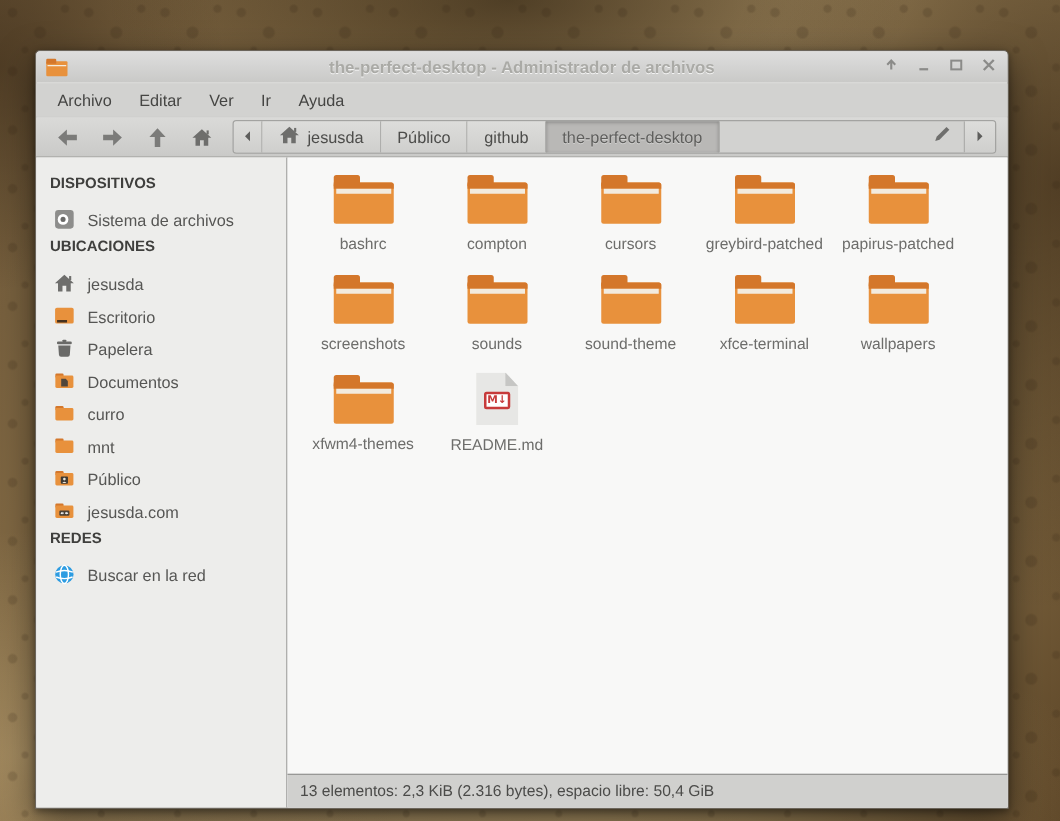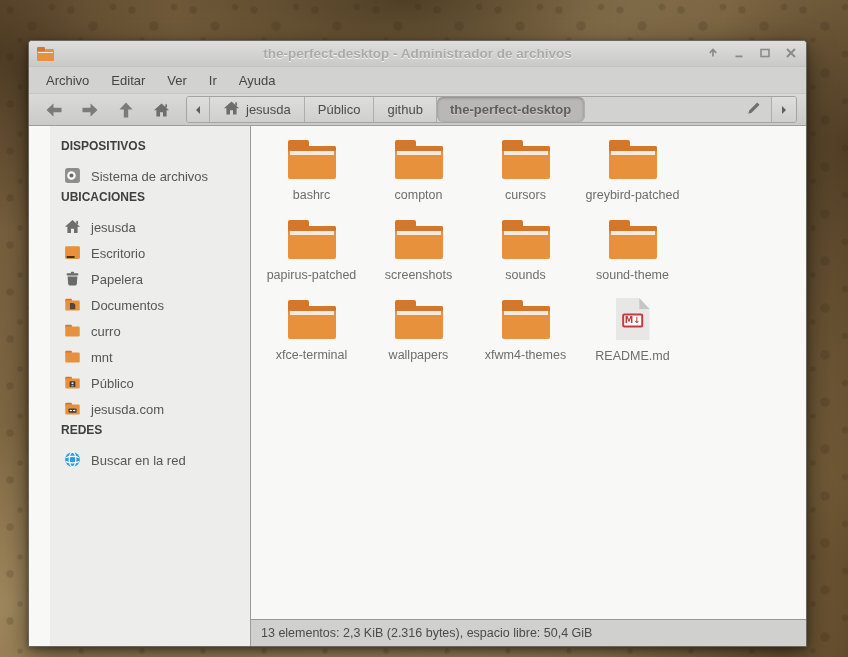--- a/index.html
+++ b/index.html
@@ -80,29 +80,29 @@
   }
   .crumb-scroll { flex:0 0 23px; display:flex; align-items:center; justify-content:center;
     background:linear-gradient(#dddddb,#cfcfcd); border-right:1px solid #aeaeac; }
   .crumb {
     display:flex; align-items:center; gap:6px; padding:0 13px;
     font-size:13px; color:#4c4c4a; border-right:1px solid #aeaeac;
     background:linear-gradient(#dddddb,#cfcfcd); white-space:nowrap;
   }
   .crumb.active {
     background:#b9b8b6; box-shadow:inset 0 1px 3px rgba(0,0,0,.28);
-    font-weight:bold; color:#5e5e5c; text-shadow:0 1px 0 rgba(255,255,255,.35);border-radius:6px;
+    font-weight:normal; color:#5e5e5c; text-shadow:0 1px 0 rgba(255,255,255,.35);
   }
   .crumb-spacer { flex:1; }
   .crumb-tool { flex:0 0 34px; display:flex; align-items:center; justify-content:center; }
   .crumb-tool.sep { border-left:1px solid #aeaeac; flex:0 0 25px;
     background:linear-gradient(#dddddb,#cfcfcd); }
 
   
-  .content { flex:1; display:flex; min-height:0;margin-left:21px; }
+  .content { flex:1; display:flex; min-height:0; }
 
   
   .sidebar { flex:0 0 201px; background:#ededeb; border-right:1px solid #9b9b99; padding-top:7px; overflow:hidden; }
   .side-header { padding:6px 10px 5px 11px; font-size:12px; font-weight:bold; color:#3f3f3d; }
   .side-item { height:26px; display:flex; align-items:flex-end; gap:10px; padding-left:14px; cursor:default; }
   .side-item .ic { width:17px; height:17px; flex:0 0 17px; }
   .side-item .ic svg { display:block; width:17px; height:17px; }
   .side-item .lbl { font-size:13px; color:#565654; white-space:nowrap; }
 
   

